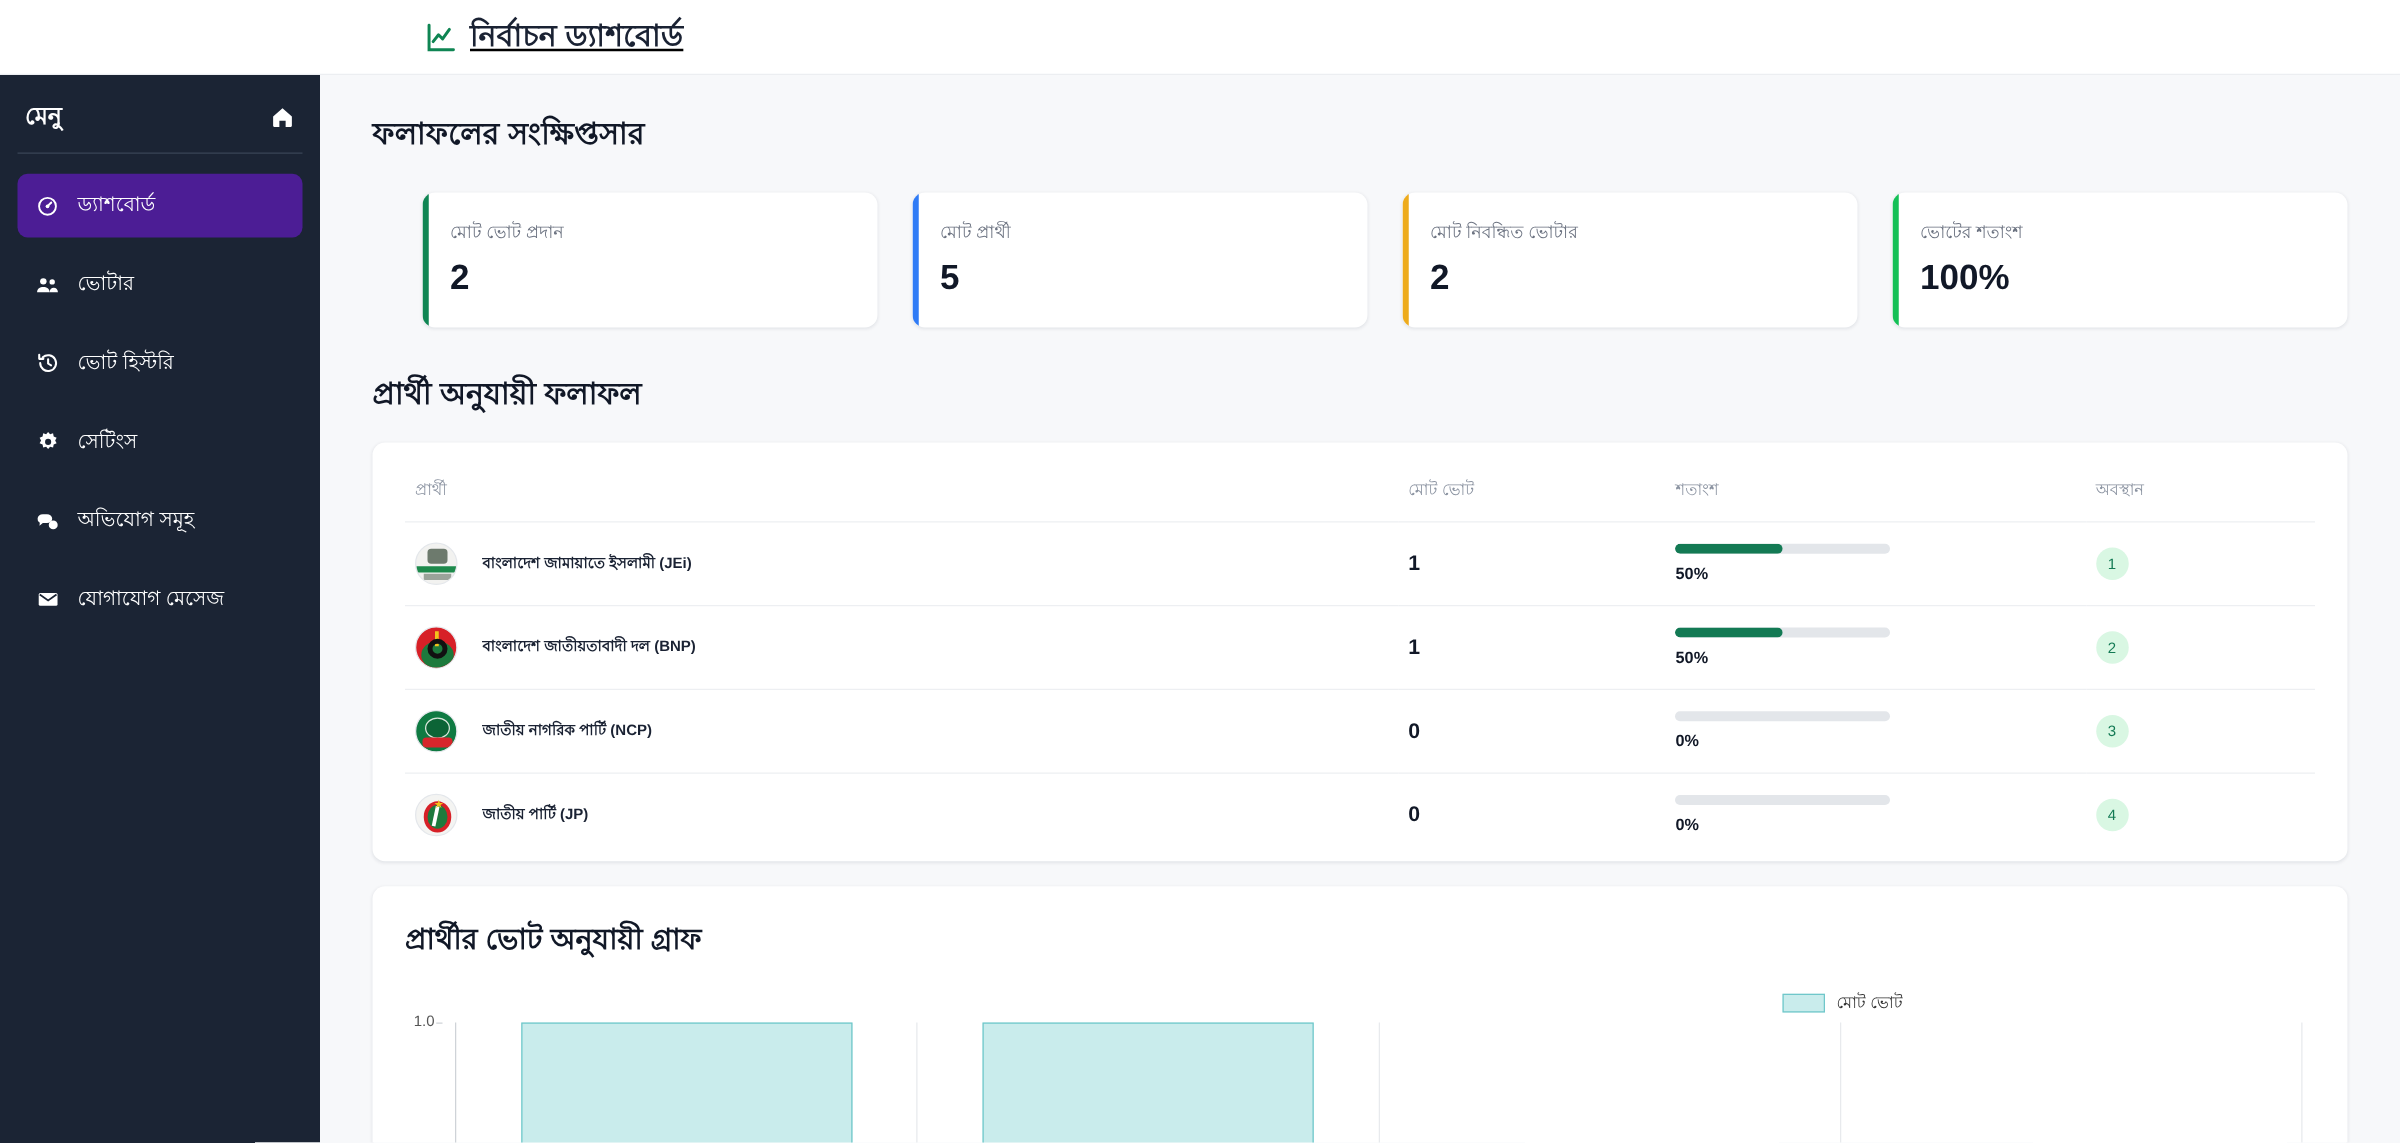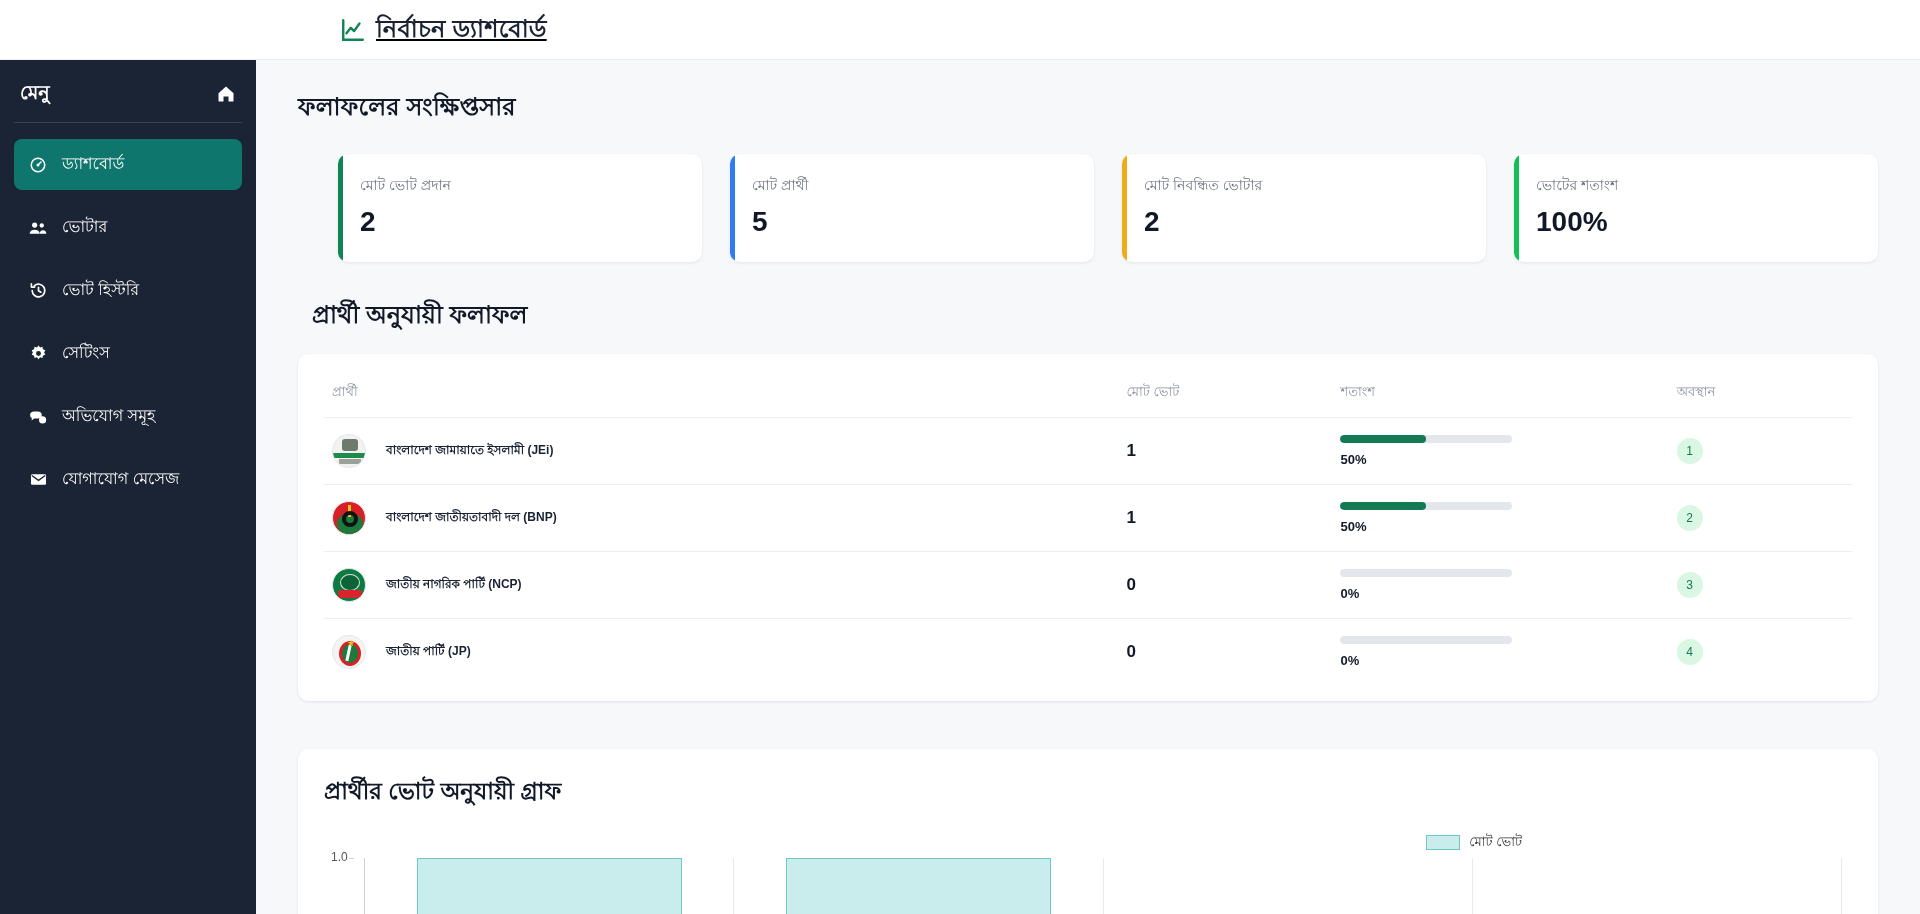--- a/index.html
+++ b/index.html
@@ -87,21 +87,21 @@
     margin-bottom: 16px;
   }
   .sidebar-title { color: #ffffff; font-size: 19px; font-weight: bold; }
   .home-icon { width: 20px; height: 20px; cursor: pointer; }
   .menu-item {
     display: flex; align-items: center; gap: 14px;
     padding: 12px 14px; margin-bottom: 12px;
     border-radius: 8px; cursor: pointer;
     color: #ffffff; font-size: 16px;
   }
-  .menu-item.active { background: #0f766e; }
+  .menu-item.active { background: #4c1d95; }
   .menu-item .mi-icon {
     width: 20px; height: 20px; flex: none;
     display: flex; align-items: center; justify-content: center;
   }
   .menu-item .mi-label { white-space: nowrap; }
 
   
   .main {
     position: absolute; top: 60px; left: 256px;
     width: 1664px; height: 854px;
@@ -129,29 +129,28 @@
   .stat-card.c-blue::before   { background: #2f7bf6; }
   .stat-card.c-amber::before  { background: #eeab1b; }
   .stat-card.c-green2::before { background: #14c056; }
   .stat-label { font-size: 14px; color: #6b7280; margin-bottom: 8px; }
   .stat-value { font-size: 28px; font-weight: bold; color: #111827; }
 
   
   .section-title {
     font-size: 24px; font-weight: bold; color: #111827;
     margin-bottom: 18px;
-    margin-left: 14px;
   }
 
   
   .table-card {
     background: #ffffff; border-radius: 10px;
     box-shadow: 0 1px 3px rgba(16,24,40,.09);
-    padding: 14px 26px 16px 26px;
-    margin-bottom: 48px;
+    padding: 14px 26px 4px 26px;
+    margin-bottom: 20px;
   }
   table.results { width: 100%; border-collapse: collapse; }
   table.results th {
     text-align: left; font-size: 13px; font-weight: normal;
     color: #8b93a1; padding: 14px 8px; border-bottom: 1px solid #edeff2;
   }
   table.results td {
     padding: 16px 8px; border-bottom: 1px solid #edeff2;
     vertical-align: middle;
   }

